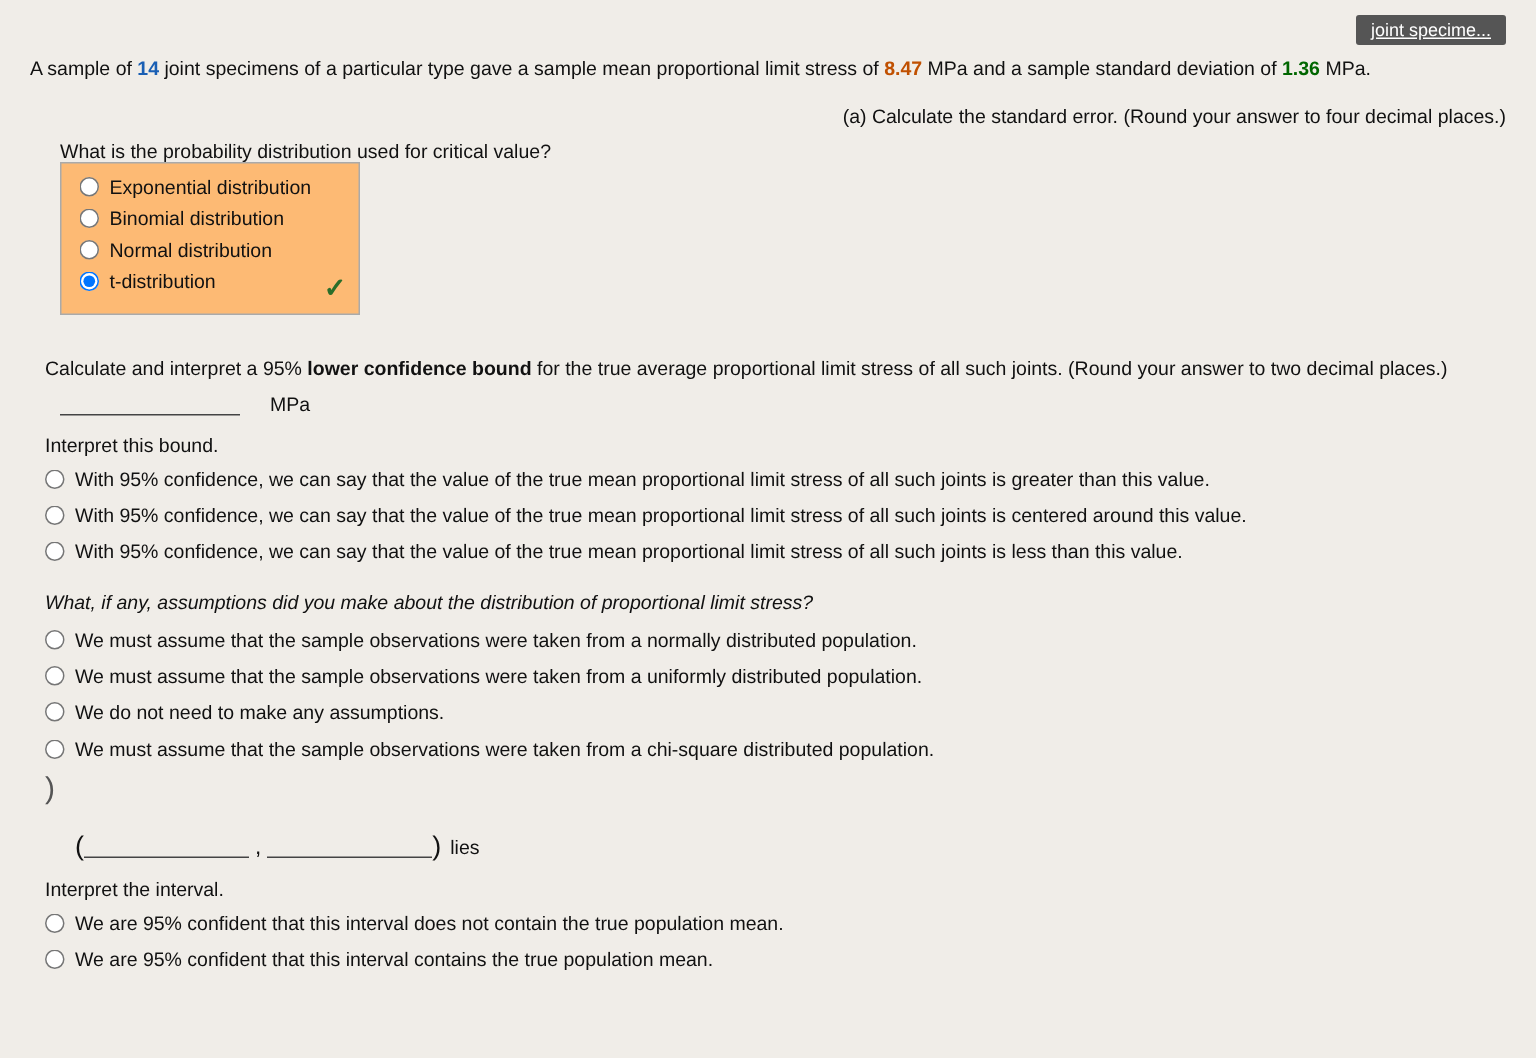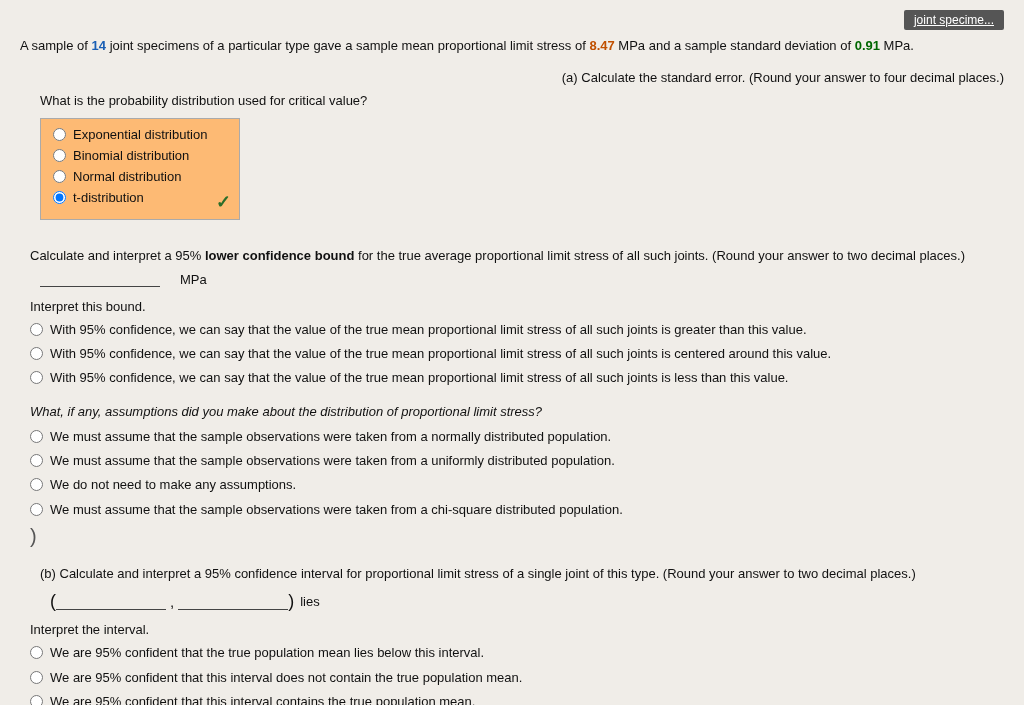--- a/index.html
+++ b/index.html
@@ -34,21 +34,20 @@
     .highlight-orange { color: #c05000; font-weight: bold; }
     .highlight-green { color: #006600; font-weight: bold; }
     .section-label {
       font-weight: normal;
       margin-bottom: 8px;
       margin-left: 12px;
       text-align: right;
     }
     .question-text {
       font-size: 13px;
-      margin-bottom: 10px;
       margin-left: 10px;
     }
     .radio-group {
       border: 1px solid #aaa;
       background: #fdba74;
       display: inline-block;
       padding: 8px 12px;
       margin-left: 20px;
       margin-bottom: 10px;
       min-width: 200px;
@@ -151,21 +150,21 @@
 
 
 
 
 <div class="top-bar">
   <button class="top-bar-btn">joint specime...</button>
 </div>
 
 
 <div class="problem-header">
-  <span>A sample of </span><span class="highlight-blue">14</span><span> joint specimens of a particular type gave a sample mean proportional limit stress of </span><span class="highlight-orange">8.47</span><span> MPa and a sample standard deviation of </span><span class="highlight-green">0.91</span><span> MPa.</span>
+  <span>A sample of </span><span class="highlight-blue">14</span><span> joint specimens of a particular type gave a sample mean proportional limit stress of </span><span class="highlight-orange">8.47</span><span> MPa and a sample standard deviation of </span><span class="highlight-green">1.36</span><span> MPa.</span>
 </div>
 
 
 <div class="section-label">(a) Calculate the standard error. (Round your answer to four decimal places.)</div>
 
 
 <div class="question-text sub-indent">What is the probability distribution used for critical value?</div>
 
 
 <div class="radio-group">
@@ -235,39 +234,34 @@
     <input type="radio" name="assume" id="a4" style="">
     <label for="a4">We must assume that the sample observations were taken from a chi-square distributed population.</label>
   </div>
 </div>
 
 
 <div style="margin-left:10px; font-size:20px; color:#555; margin-top:4px;">)</div>
 
 
 <div class="section-b">
-  <div class="confidence-text" style="margin-bottom:8px;">(b) Calculate and interpret a 95% confidence interval for proportional limit stress of a single joint of this type. (Round your answer to two decimal places.)</div>
   <div class="paren-input-group">
     <span class="paren">(</span>
     <input type="text" class="underline-input" placeholder="" style="">
     <span class="comma">,</span>
     <input type="text" class="underline-input" placeholder="" style="">
     <span class="paren">)</span>
     <span class="unit">lies</span>
   </div>
 </div>
 
 
 <div class="interpret-section" style="margin-top:10px;">
   <div class="interpret-label">Interpret the interval.</div>
   <div class="radio-plain">
-    <input type="radio" name="b-interpret" id="b1" style="">
-    <label for="b1">We are 95% confident that the true population mean lies below this interval.</label>
-  </div>
-  <div class="radio-plain">
     <input type="radio" name="b-interpret" id="b2" style="">
     <label for="b2">We are 95% confident that this interval does not contain the true population mean.</label>
   </div>
   <div class="radio-plain">
     <input type="radio" name="b-interpret" id="b3" style="">
     <label for="b3">We are 95% confident that this interval contains the true population mean.</label>
   </div>
 </div>
 
 

